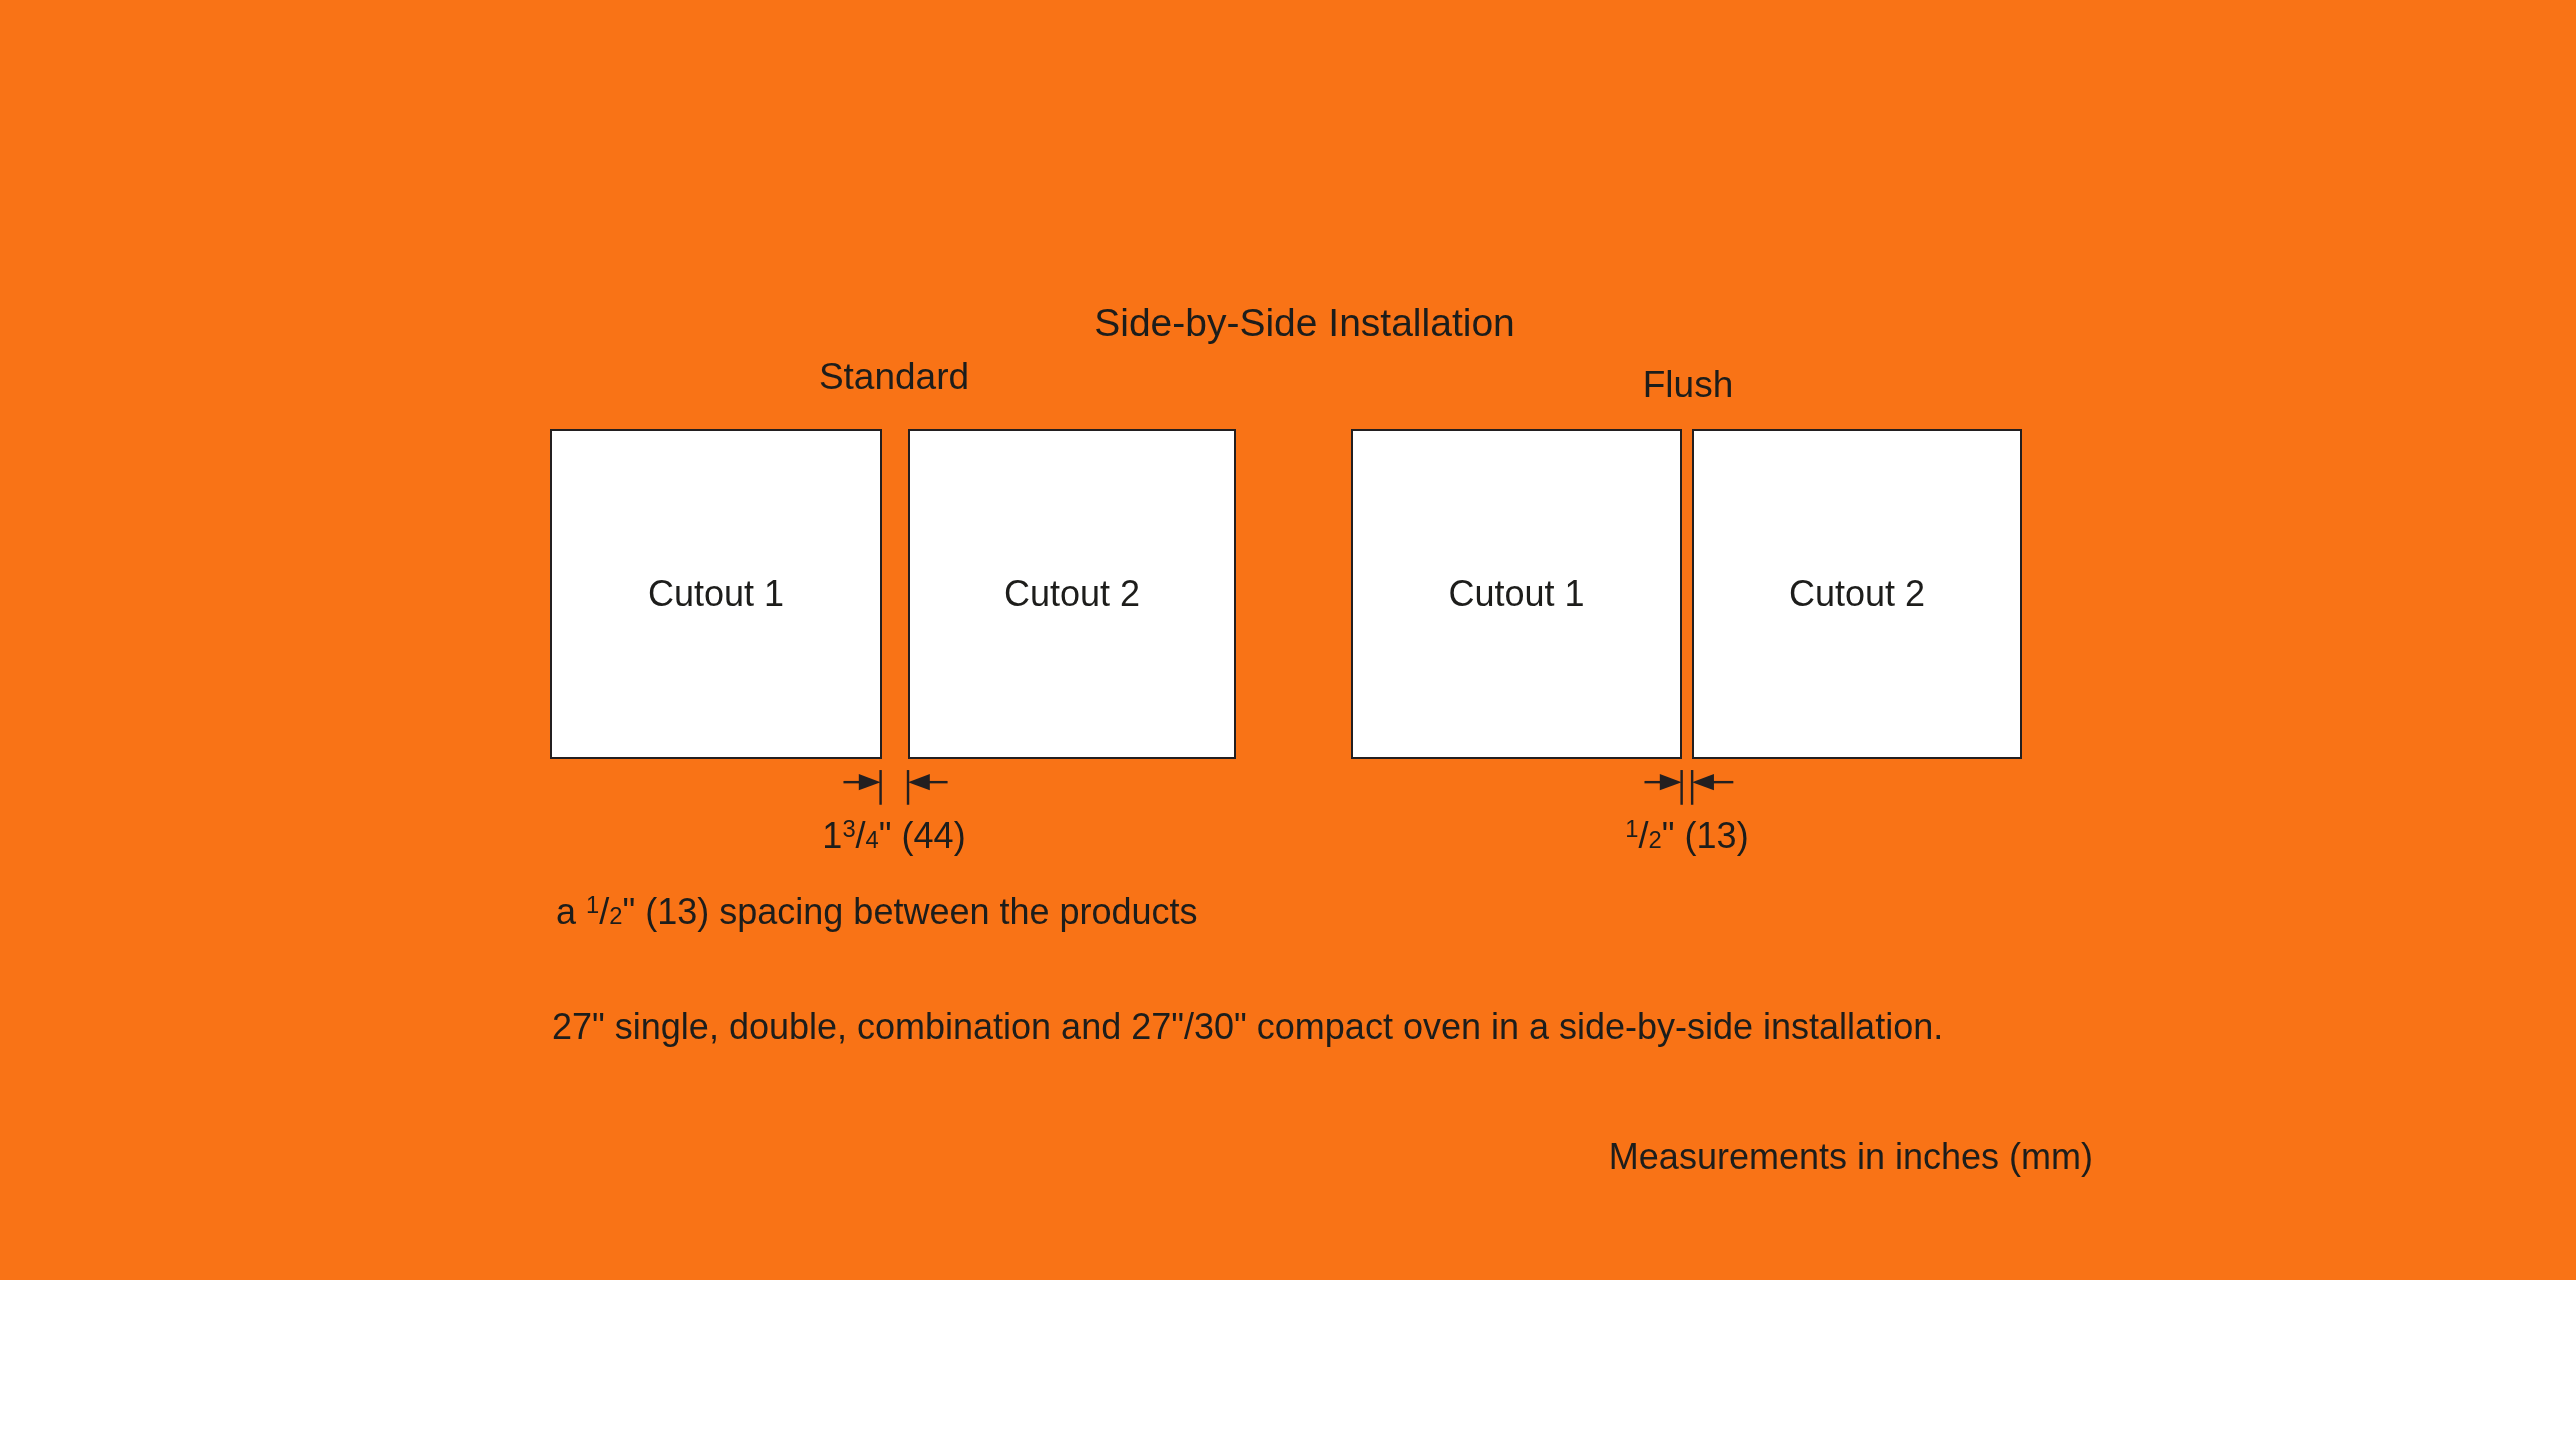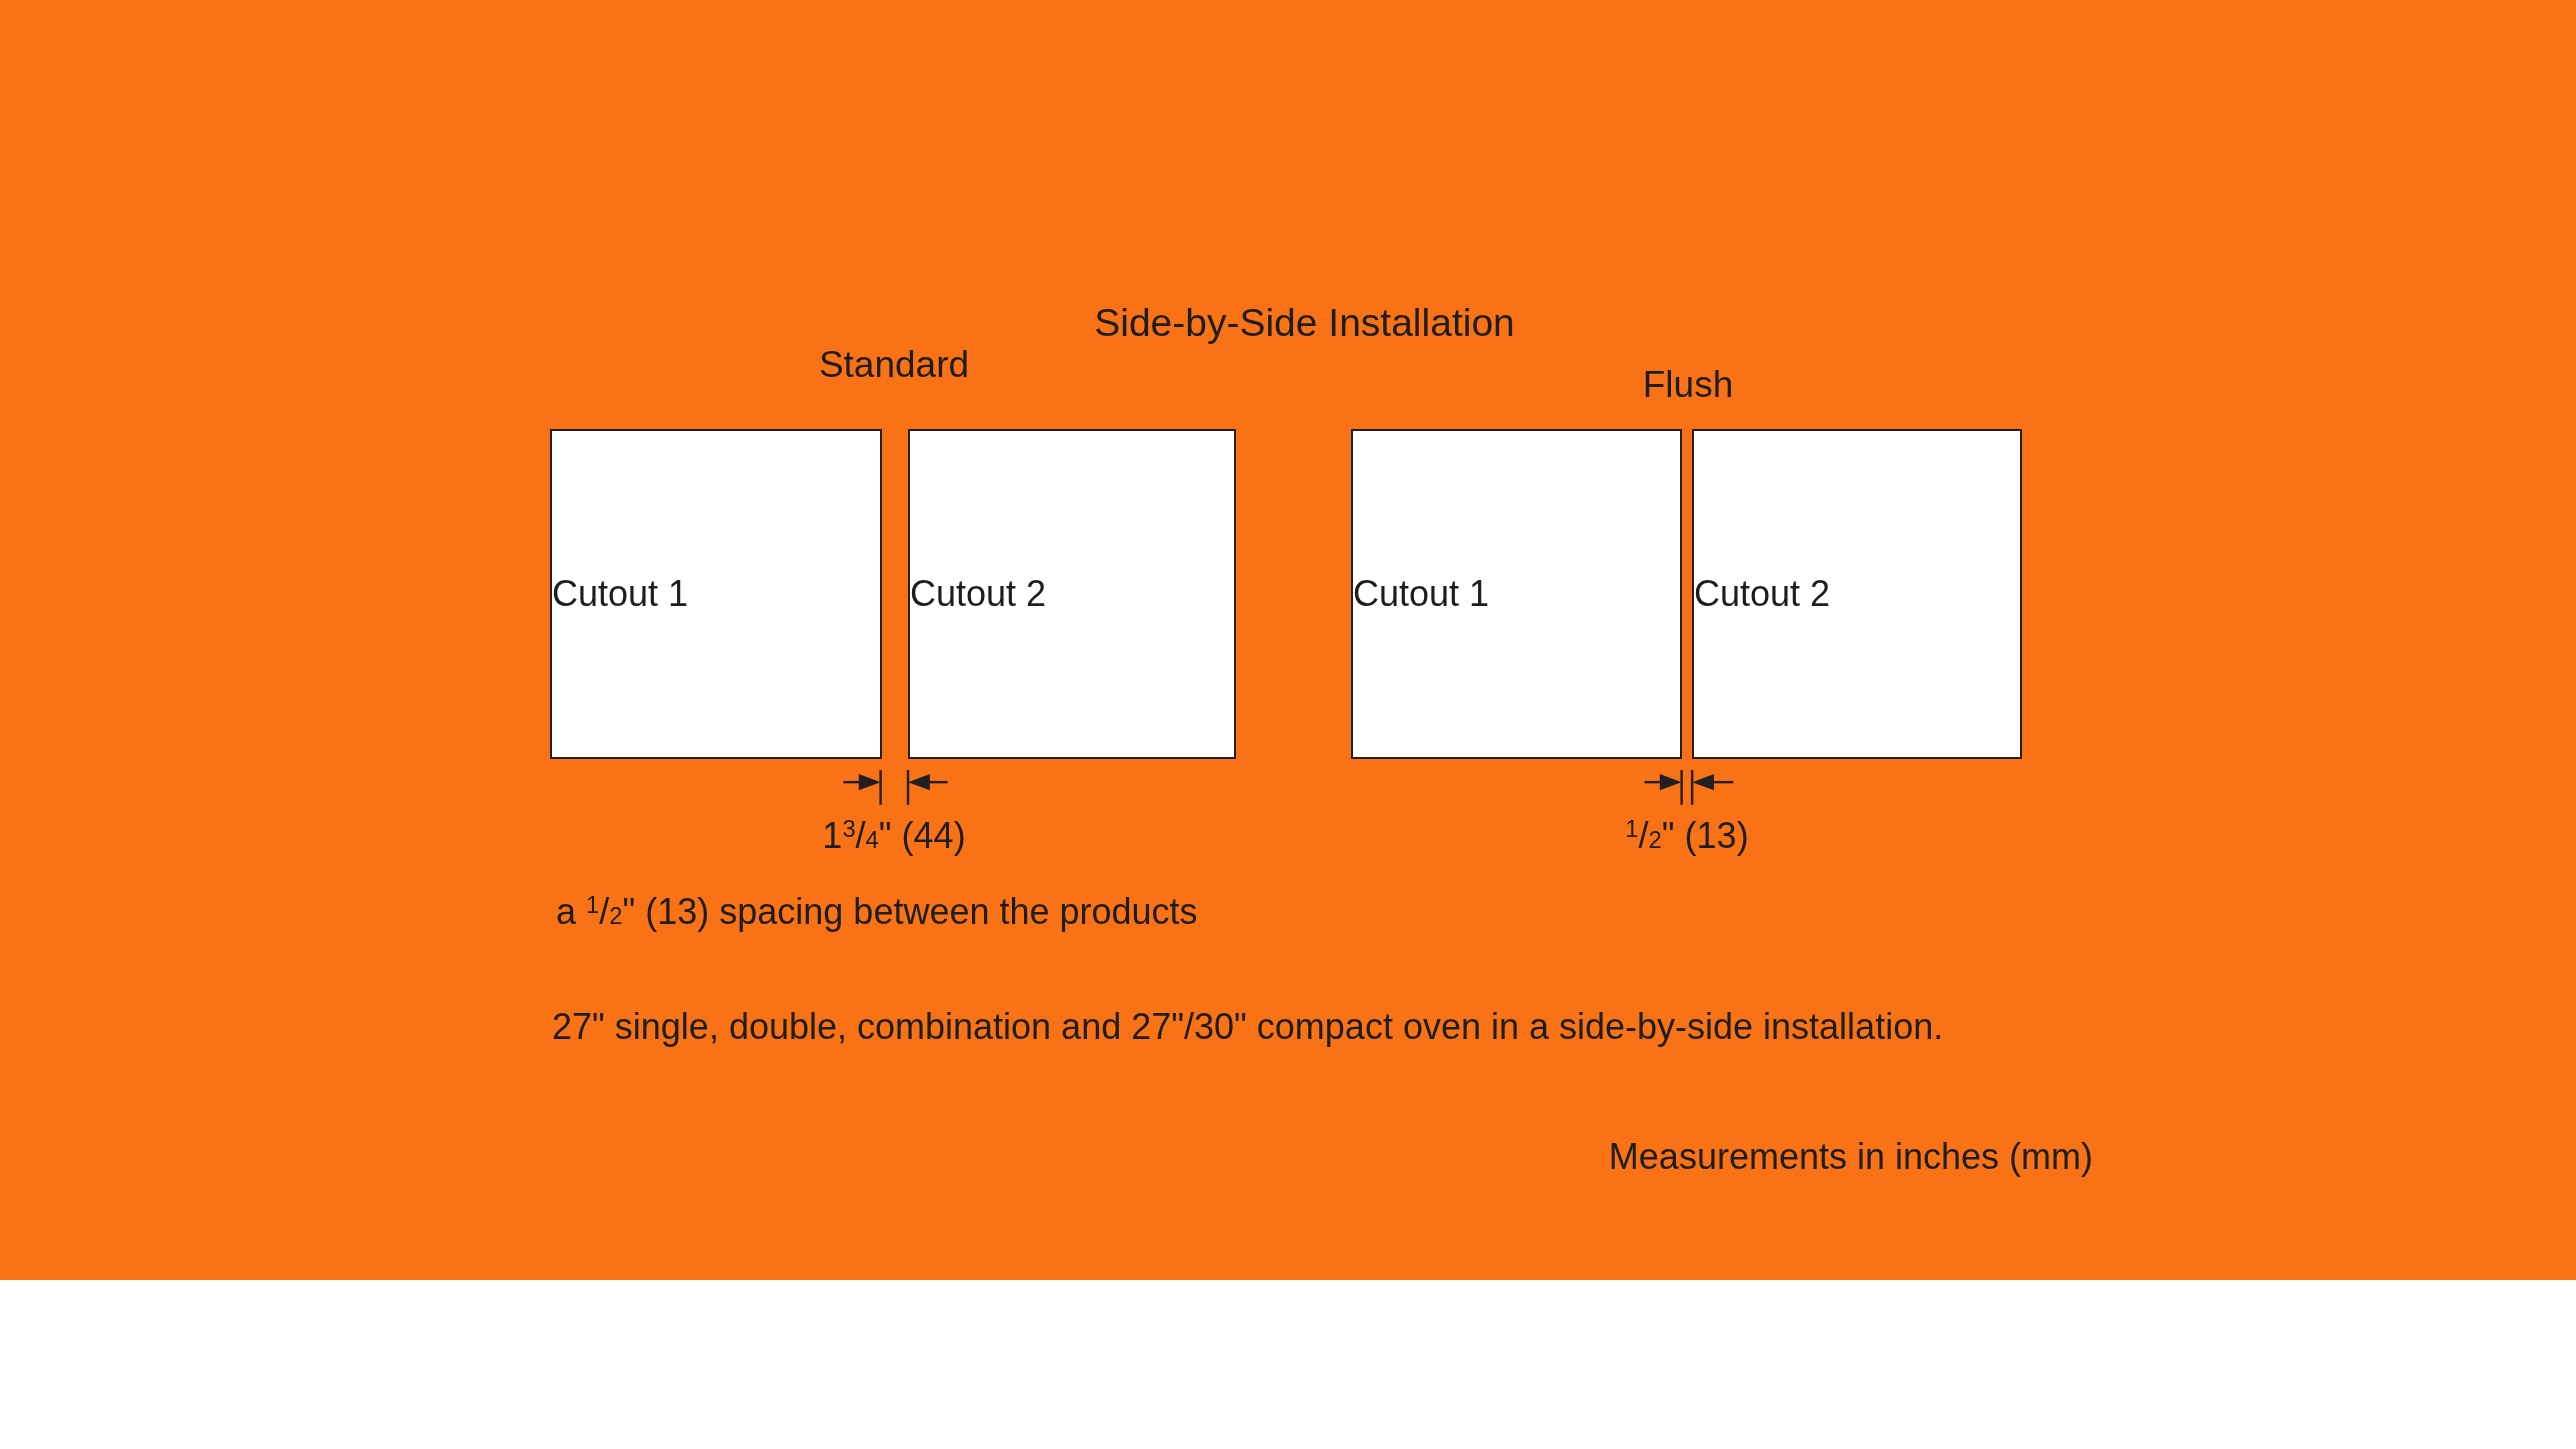--- a/index.html
+++ b/index.html
@@ -18,21 +18,21 @@
   .title { font-size: 39px; line-height: 45px; }
   .section-label { font-size: 37px; line-height: 42px; }
 
   .cutout-box {
     position: absolute;
     box-sizing: border-box;
     border: 2.4px solid #231f20;
     background: #ffffff;
     display: flex;
     align-items: center;
-    justify-content: flex-start;
+    justify-content: center;
   }
   .cutout-label { font-size: 36px; }
 
   .dim-label { font-size: 36px; line-height: 48px; white-space: nowrap; }
 
   .body-text { font-size: 36px; line-height: 37px; white-space: nowrap; }
 
   
   .fnum { font-size: 0.66em; vertical-align: 0.45em; }
   .fden { font-size: 0.66em; vertical-align: baseline; }
@@ -41,21 +41,21 @@
   .dim-svg line { stroke: #231f20; stroke-width: 3; }
   .dim-svg polygon { fill: #231f20; stroke: none; }
 </style>
 </head>
 <body>
 
 <div id="canvas">
 
   <div class="abs center title" style="left:902px; top:300px; width:805px;">Side-by-Side Installation</div>
 
-  <div class="abs center section-label" style="left:733px; top:344px; width:322px;">Standard</div>
+  <div class="abs center section-label" style="left:733px; top:356px; width:322px;">Standard</div>
   <div class="abs center section-label" style="left:1527px; top:364px; width:322px;">Flush</div>
 
   <div class="cutout-box" style="left:550px; top:429px; width:332px; height:330px;">
     <span class="cutout-label">Cutout 1</span>
   </div>
   <div class="cutout-box" style="left:908px; top:429px; width:328px; height:330px;">
     <span class="cutout-label">Cutout 2</span>
   </div>
 
   <div class="cutout-box" style="left:1351px; top:429px; width:331px; height:330px;">

